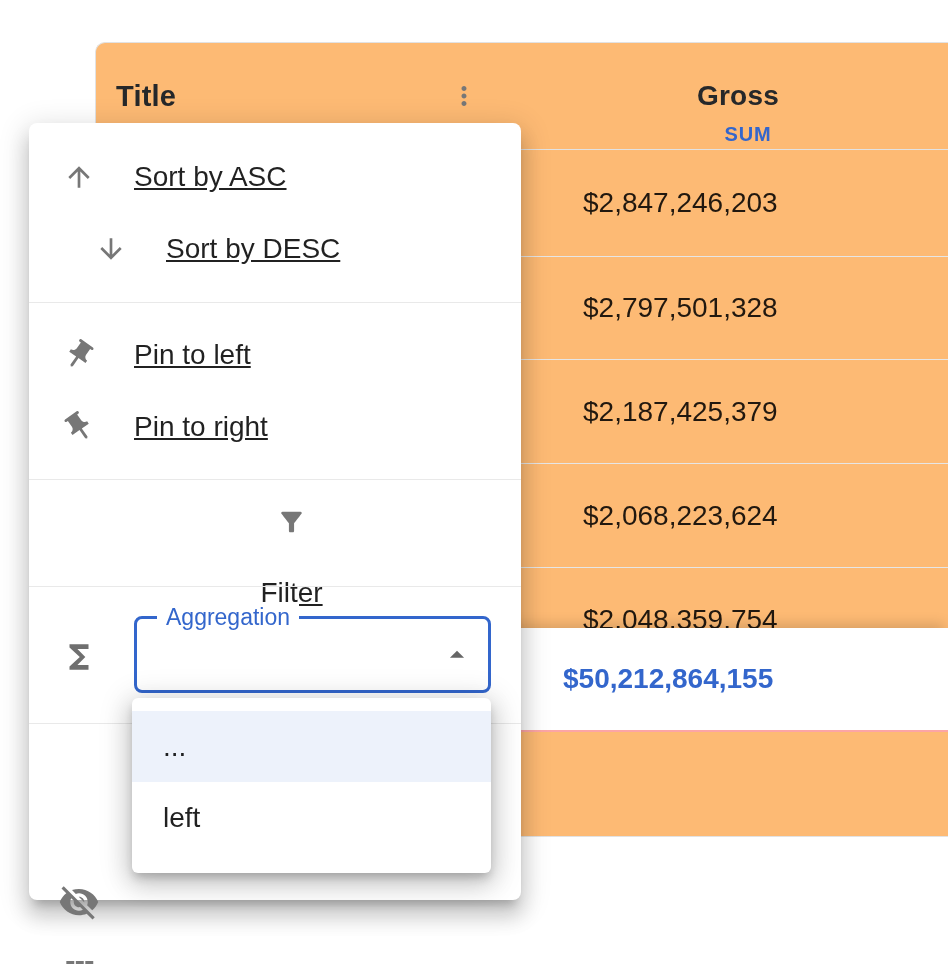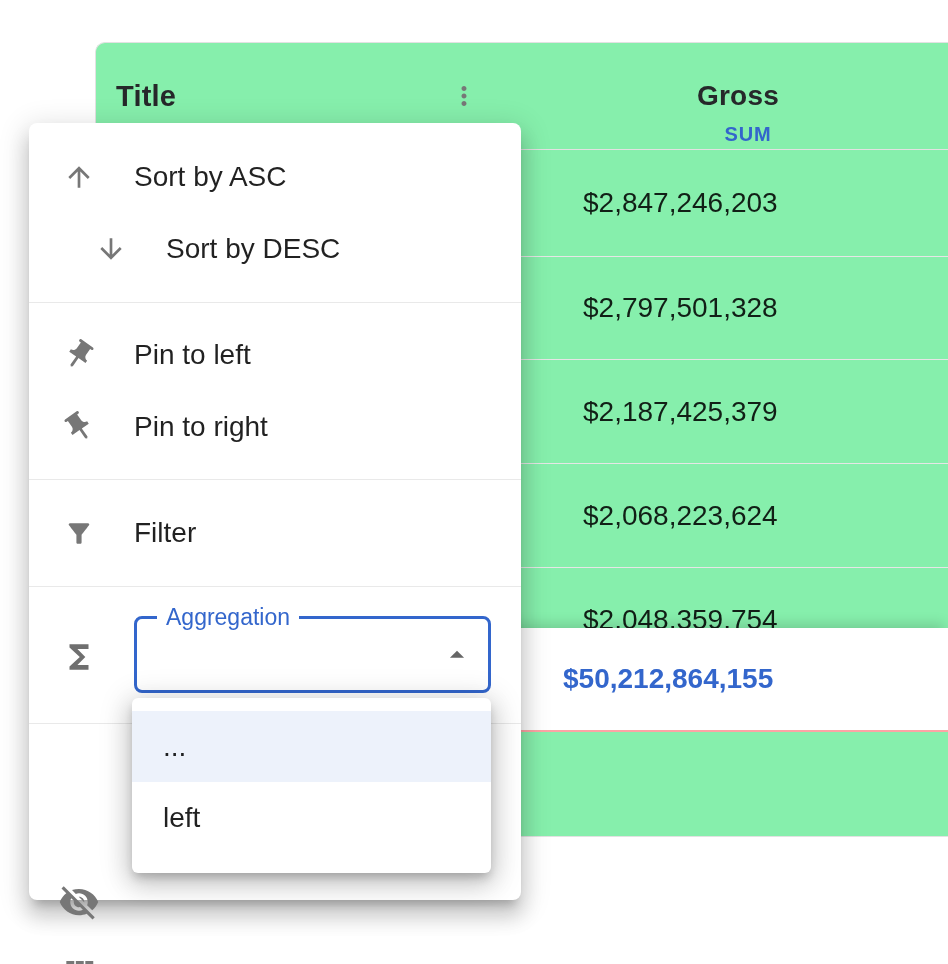--- a/index.html
+++ b/index.html
@@ -11,21 +11,21 @@
   }
   *{box-sizing:border-box;margin:0;padding:0;}
   html,body{width:948px;height:964px;background:#fff;overflow:hidden;}
   body{font-family:"Liberation Sans", sans-serif;color:var(--text);}
   #app{position:relative;width:948px;height:964px;background:#fff;}
 
   
   .grid{
     position:absolute;left:95px;top:42px;width:853px;height:795px;
     border:1px solid var(--border);border-right:none;
-    border-top-left-radius:10px;background:#86efac;
+    border-top-left-radius:10px;background:#fdba74;
   }
   .grid-header{
     position:relative;height:107px;border-bottom:1px solid var(--border);
   }
   .title-label{
     position:absolute;left:20px;top:50%;transform:translateY(-50%);
     font-size:29px;font-weight:600;letter-spacing:.2px;
   }
   .kebab-btn{
     position:absolute;left:352px;top:50%;transform:translateY(-50%);
@@ -64,21 +64,21 @@
 
   
   .menu{
     position:absolute;left:29px;top:123px;width:492px;height:777px;
     background:#fff;border-radius:8px;z-index:10;
     box-shadow:0 10px 10px -6px rgba(0,0,0,.2),0 16px 20px 2px rgba(0,0,0,.14),0 6px 28px 5px rgba(0,0,0,.12);
   }
   .menu-item{
     position:absolute;left:0;right:0;height:72px;
     display:flex;align-items:center;padding-left:33px;gap:38px;
-    cursor:pointer;font-size:28px;color:rgba(0,0,0,.87);
+    cursor:pointer;font-size:28px;color:rgba(0,0,0,.87);text-decoration:underline;
   }
   .menu-item .mi{width:34px;height:34px;flex:0 0 34px;color:var(--icon);display:flex;align-items:center;justify-content:center;}
   .menu-divider{position:absolute;left:0;right:0;height:0;border-top:1px solid #e9e9e9;}
 
   .pin-left-svg{transform:rotate(35deg);}
   .pin-right-svg{transform:scaleX(-1) rotate(35deg);}
 
   
   .sigma-icon{position:absolute;left:31px;top:515px;width:38px;height:38px;color:#6f6f6f;}
   .agg-select{
@@ -190,21 +190,21 @@
       <span class="mi">
         <svg class="pin-left-svg" viewBox="0 0 24 24">
             <path d="M16 9V4h1c.55 0 1-.45 1-1s-.45-1-1-1H7c-.55 0-1 .45-1 1s.45 1 1 1h1v5c0 1.66-1.34 3-3 3v2h5.97v7l1 1 1-1v-7H19v-2c-1.66 0-3-1.34-3-3z"></path>
           </svg>
       </span>
       <span>Pin to left</span>
     </div>
 
     <div class="menu-divider" style="top:356px;"></div>
 
-    <div class="menu-item" style="top:374px;">
+    <div class="menu-item" style="top:382px;flex-direction:column;">
       <span class="mi" style="width:31px;height:31px;">
         <svg viewBox="0 0 24 24">
             <path d="M4.25 5.61C6.27 8.2 10 13 10 13v6c0 .55.45 1 1 1h2c.55 0 1-.45 1-1v-6s3.72-4.8 5.74-7.39C20.25 4.95 19.78 4 18.95 4H5.04c-.83 0-1.3.95-.79 1.61z"></path>
           </svg>
       </span>
       <span>Filter</span>
     </div>
 
     <div class="menu-divider" style="top:463px;"></div>
 

